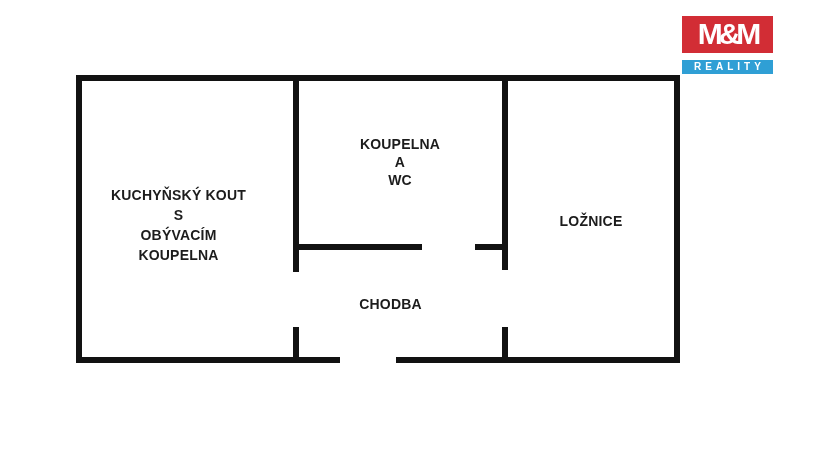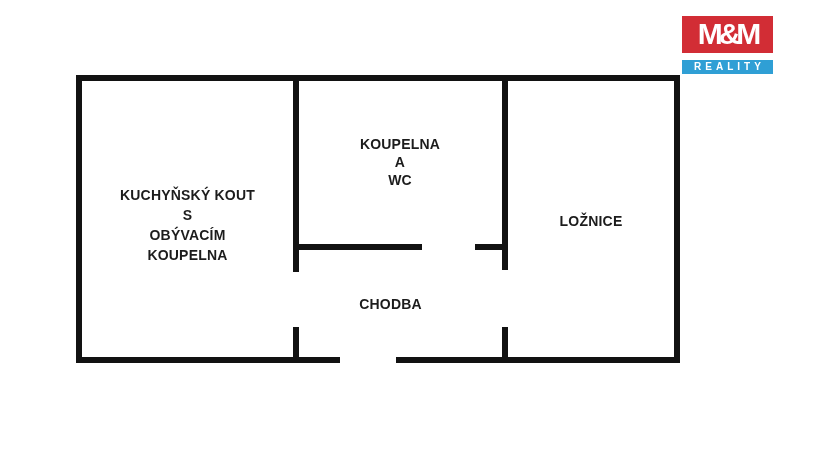--- a/index.html
+++ b/index.html
@@ -42,21 +42,21 @@
   .w-bath-r       { left: 475px; top: 244px; width: 33px;  height: 6px; }
 
   .room-label {
     position: absolute;
     color: var(--text);
     font-weight: bold;
     font-size: 14px;
     text-align: center;
     letter-spacing: 0.2px;
   }
-  .lbl-kitchen  { left: 80px;  top: 185px; width: 215px; line-height: 20px; }
+  .lbl-kitchen  { left: 71px;  top: 185px; width: 215px; line-height: 20px; }
   .lbl-bathroom { left: 300px; top: 135px; width: 200px; line-height: 18px; }
   .lbl-bedroom  { left: 508px; top: 213px; width: 166px; }
   .lbl-hallway  { left: 289px; top: 296px; width: 203px; }
 
   
   .logo {
     position: absolute;
     left: 682px;
     top: 16px;
     width: 91px;

